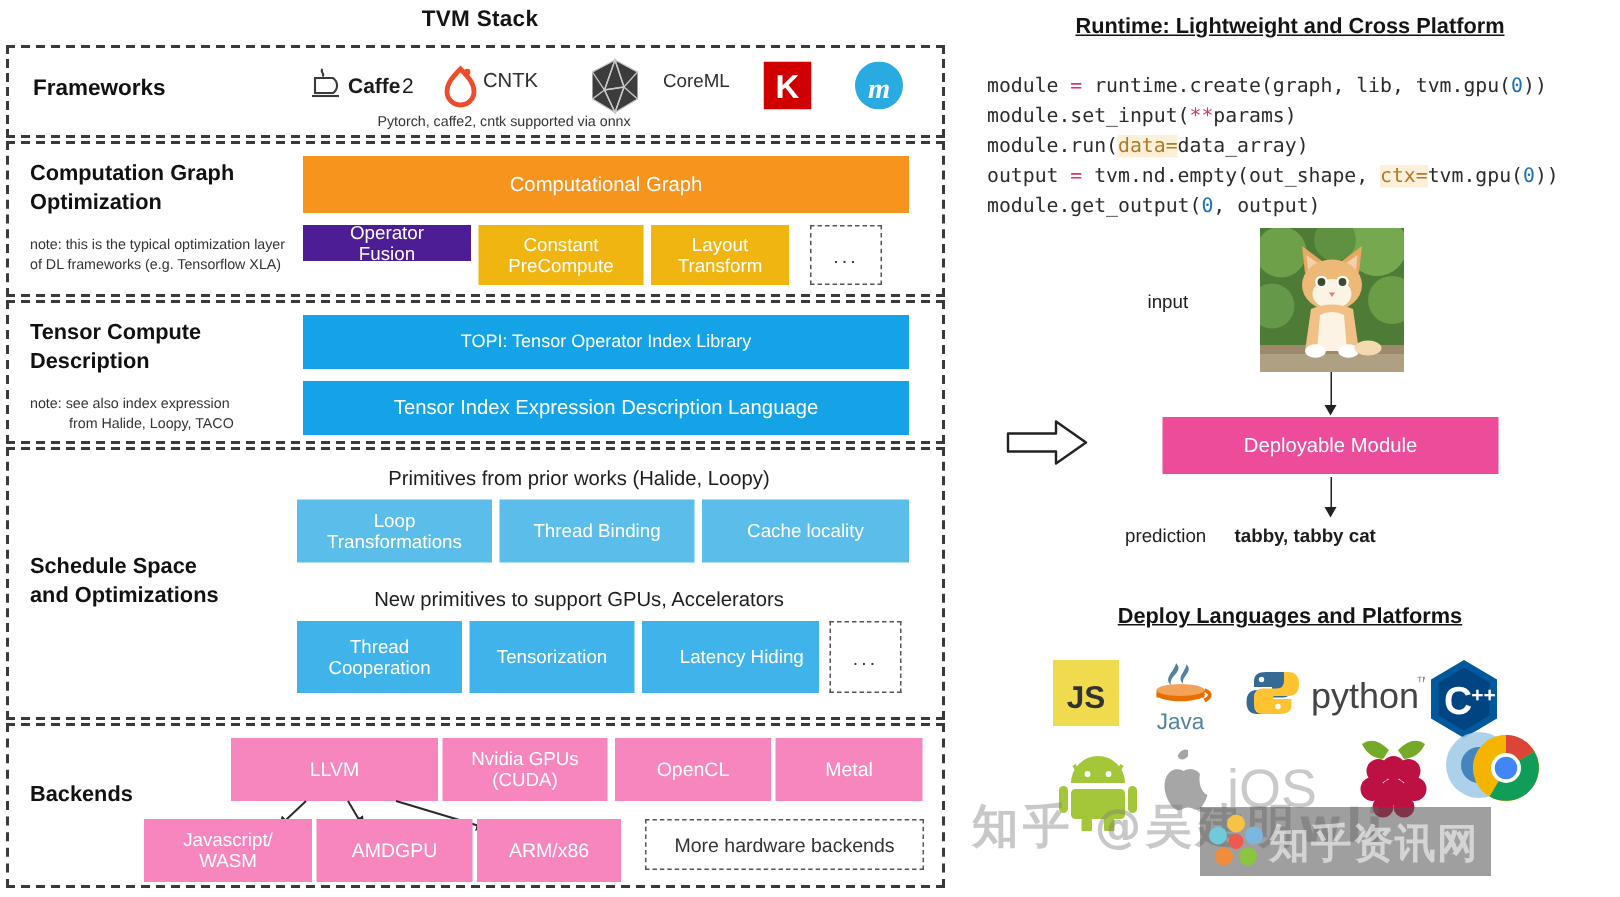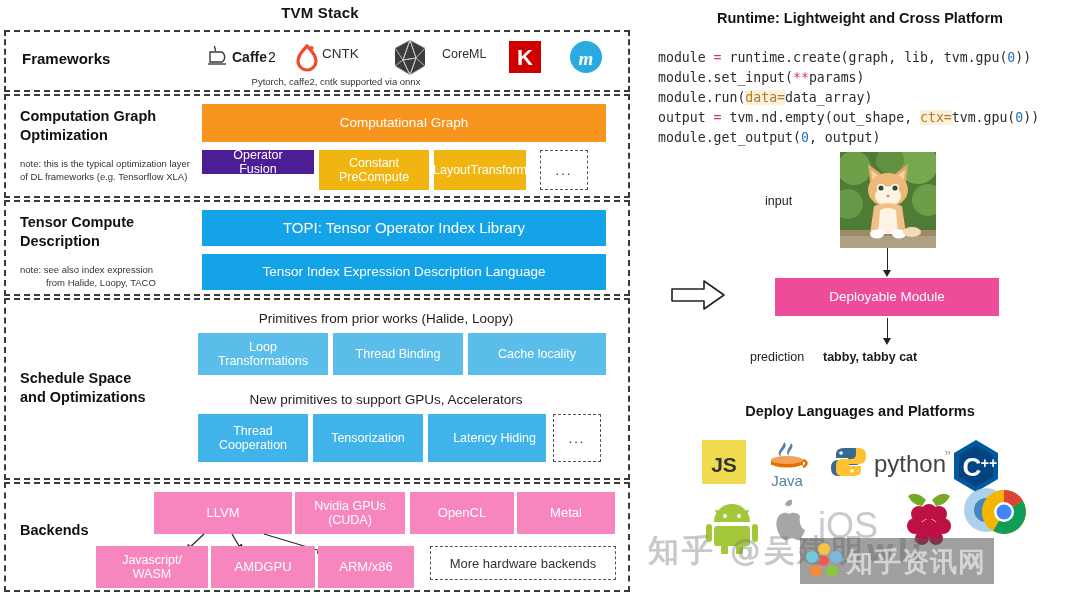--- a/index.html
+++ b/index.html
@@ -38,21 +38,21 @@
     color:#333;
   }
   .center-cap{
     position:absolute;text-align:center;font-size:13.5px;color:#1d1d1d;
   }
 
   
   .right{position:absolute;left:640px;top:0;width:440px;height:598px;}
   .rt-title{
     position:absolute;width:440px;text-align:center;
-    font-weight:bold;font-size:14.5px;color:#141414;
+    font-weight:bold;font-size:14.5px;color:#141414;text-decoration:underline;
   }
   .code{
     position:absolute;left:18px;top:48px;
     font-family:"DejaVu Sans Mono","Liberation Mono",monospace;
     font-size:13.2px;line-height:20px;color:#2b2b2b;white-space:pre;
   }
   .c-op{color:#d6336c;}
   .c-num{color:#1f6fb4;}
   .c-kw{color:#b07a2a;background:#fdf0d8;}
   .cat{
@@ -160,34 +160,34 @@
       <div class="box" style="left:196px;top:8px;width:404px;height:38px;background:#F7941E;font-size:13.5px;">Computational Graph</div>
 
       <div class="box" style="left:196px;top:54px;width:112px;height:24px;background:#4c1d95;font-size:12.5px;flex-direction:column;">
         <span>Operator</span>
         <span>Fusion</span>
       </div>
       <div class="box" style="left:313px;top:54px;width:110px;height:40px;background:#F0B511;font-size:12.5px;flex-direction:column;">
         <span>Constant</span>
         <span>PreCompute</span>
       </div>
-      <div class="box" style="left:428px;top:54px;width:92px;height:40px;background:#F0B511;font-size:12.5px;flex-direction:row;">
+      <div class="box" style="left:428px;top:54px;width:92px;height:40px;background:#F0B511;font-size:12.5px;flex-direction:column;">
         <span>Layout</span>
         <span>Transform</span>
       </div>
       <div class="dashbox" style="left:534px;top:54px;width:48px;height:40px;font-size:13px;letter-spacing:2px;">...</div>
     </div>
 
     <div class="layer" style="top:200px;height:96px;">
       <div class="layer-label" style="left:14px;top:12px;font-size:14.5px;">Tensor Compute</div>
       <div class="layer-label" style="left:14px;top:31px;font-size:14.5px;">Description</div>
       <div class="layer-note" style="left:14px;top:62px;width:180px;">note: see also index expression</div>
       <div class="layer-note" style="left:14px;top:75px;width:180px;padding-left:26px;">from Halide, Loopy, TACO</div>
 
-      <div class="box" style="left:196px;top:8px;width:404px;height:36px;background:#15A3E8;font-size:15px;">TOPI: Tensor Operator Index Library</div>
+      <div class="box" style="left:196px;top:8px;width:404px;height:36px;background:#15A3E8;font-size:12px;">TOPI: Tensor Operator Index Library</div>
       <div class="box" style="left:196px;top:52px;width:404px;height:36px;background:#15A3E8;font-size:13.5px;">Tensor Index Expression Description Language</div>
     </div>
 
     <div class="layer" style="top:298px;height:182px;">
       <div class="layer-label" style="left:14px;top:70px;font-size:14.5px;">Schedule Space</div>
       <div class="layer-label" style="left:14px;top:89px;font-size:14.5px;">and Optimizations</div>
 
       <div class="center-cap" style="left:160px;top:11px;width:440px;">Primitives from prior works (Halide, Loopy)</div>
 
       <div class="box" style="left:192px;top:33px;width:130px;height:42px;background:#5BBEEA;font-size:12.5px;flex-direction:column;">

